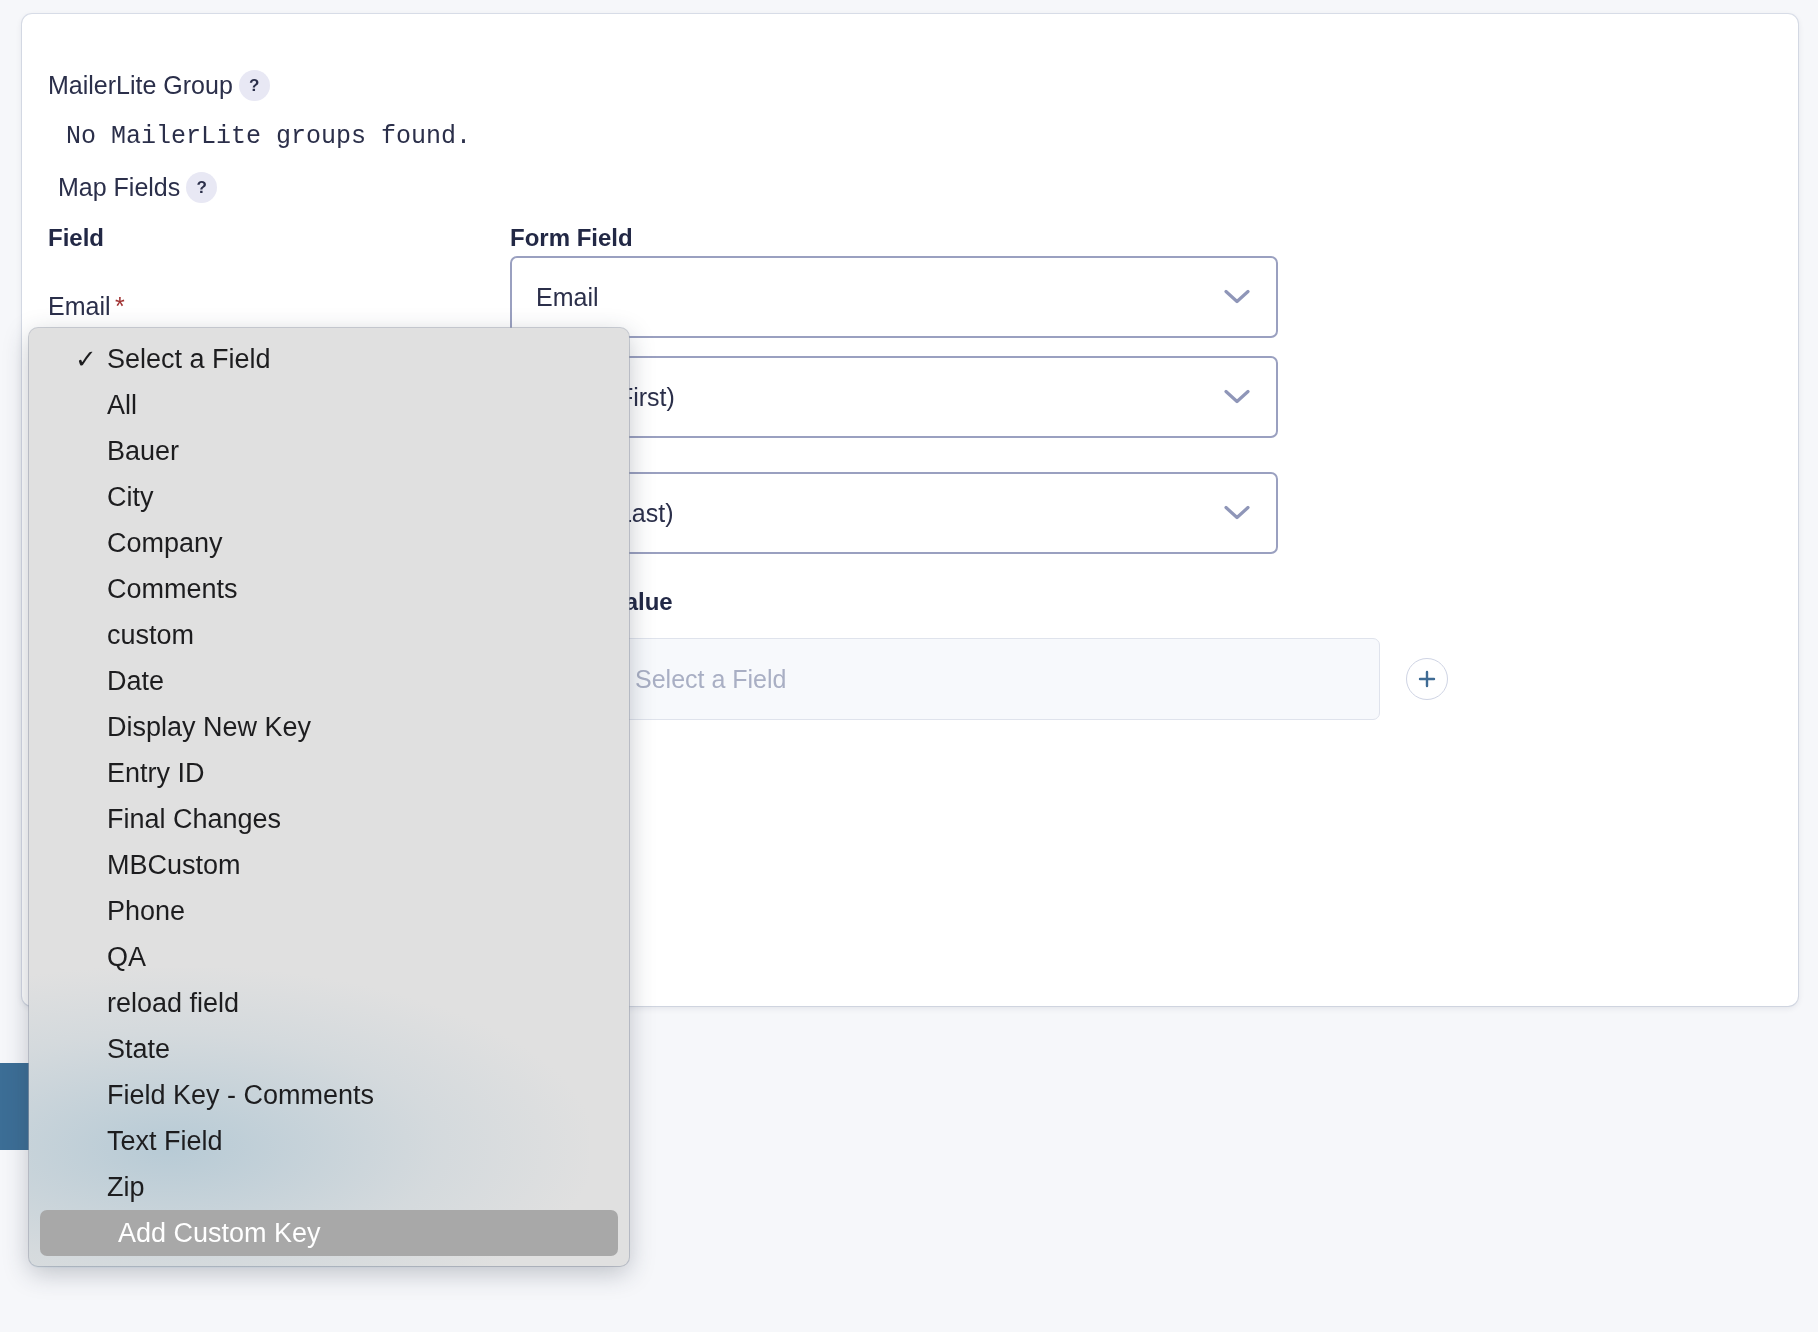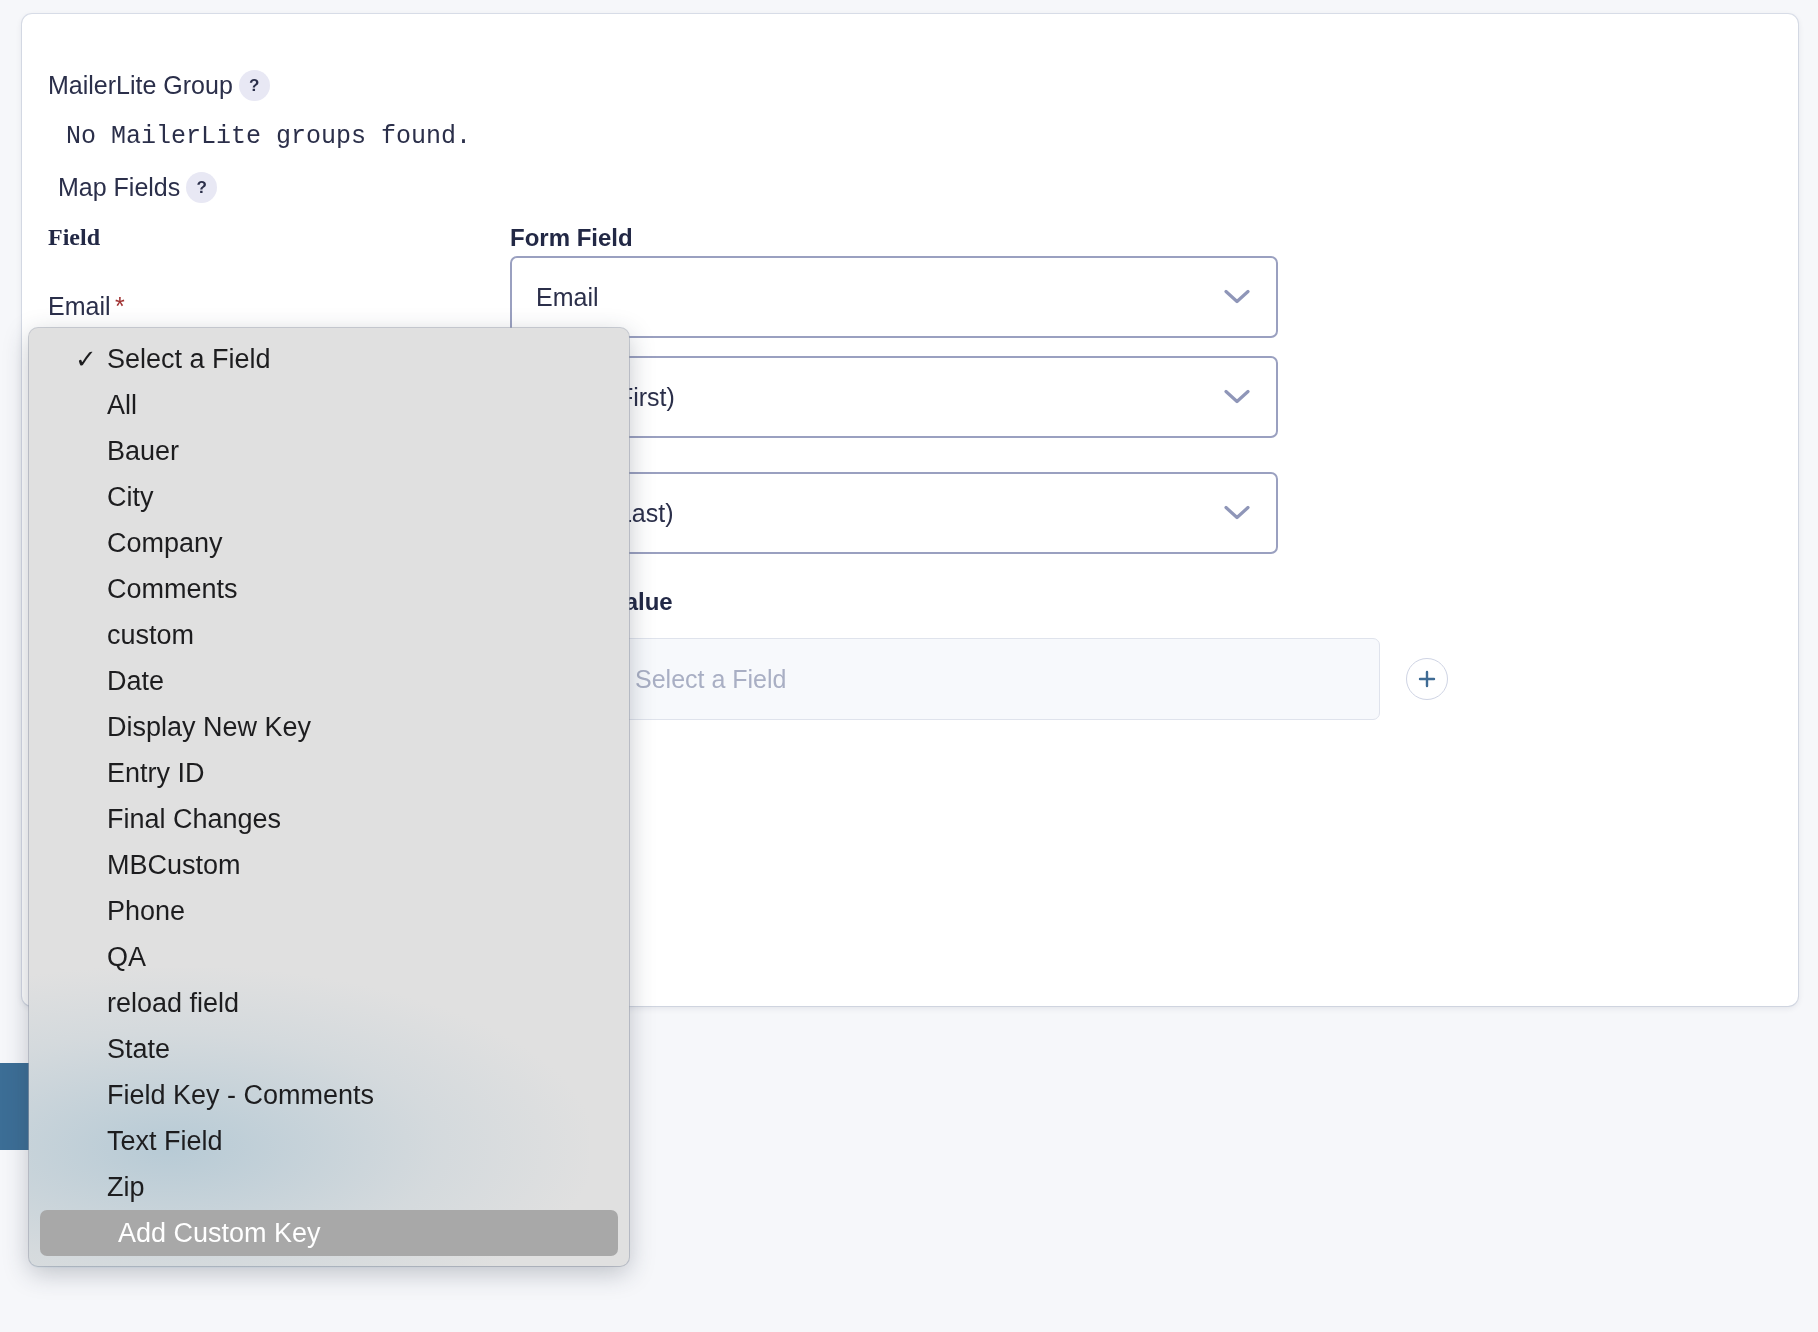--- a/index.html
+++ b/index.html
@@ -156,21 +156,21 @@
         <span class="help-badge">?</span>
       </div>
 
       <div class="plain-text" style="position:absolute; left:18px; top:82px;font-family:Liberation Mono, monospace;">No MailerLite groups found.</div>
 
       <div class="row-label" style="position:absolute; left:0; top:132px;margin-left:10px;">
         <span>Map Fields</span>
         <span class="help-badge">?</span>
       </div>
 
-      <div class="col-head" style="position:absolute; left:0; top:184px;font-family:Liberation Serif, serif;">Field</div>
+      <div class="col-head" style="position:absolute; left:0; top:184px;">Field</div>
       <div class="col-head" style="position:absolute; left:462px; top:184px;">Form Field</div>
 
       <div style="position:absolute; left:0; top:252px;">
         <span class="field-label">Email</span>
         <span class="req">*</span>
       </div>
 
       <div class="selwrap" style="left:462px; top:216px; width:768px;">
         <div class="select-box">
           <span>Email</span>

